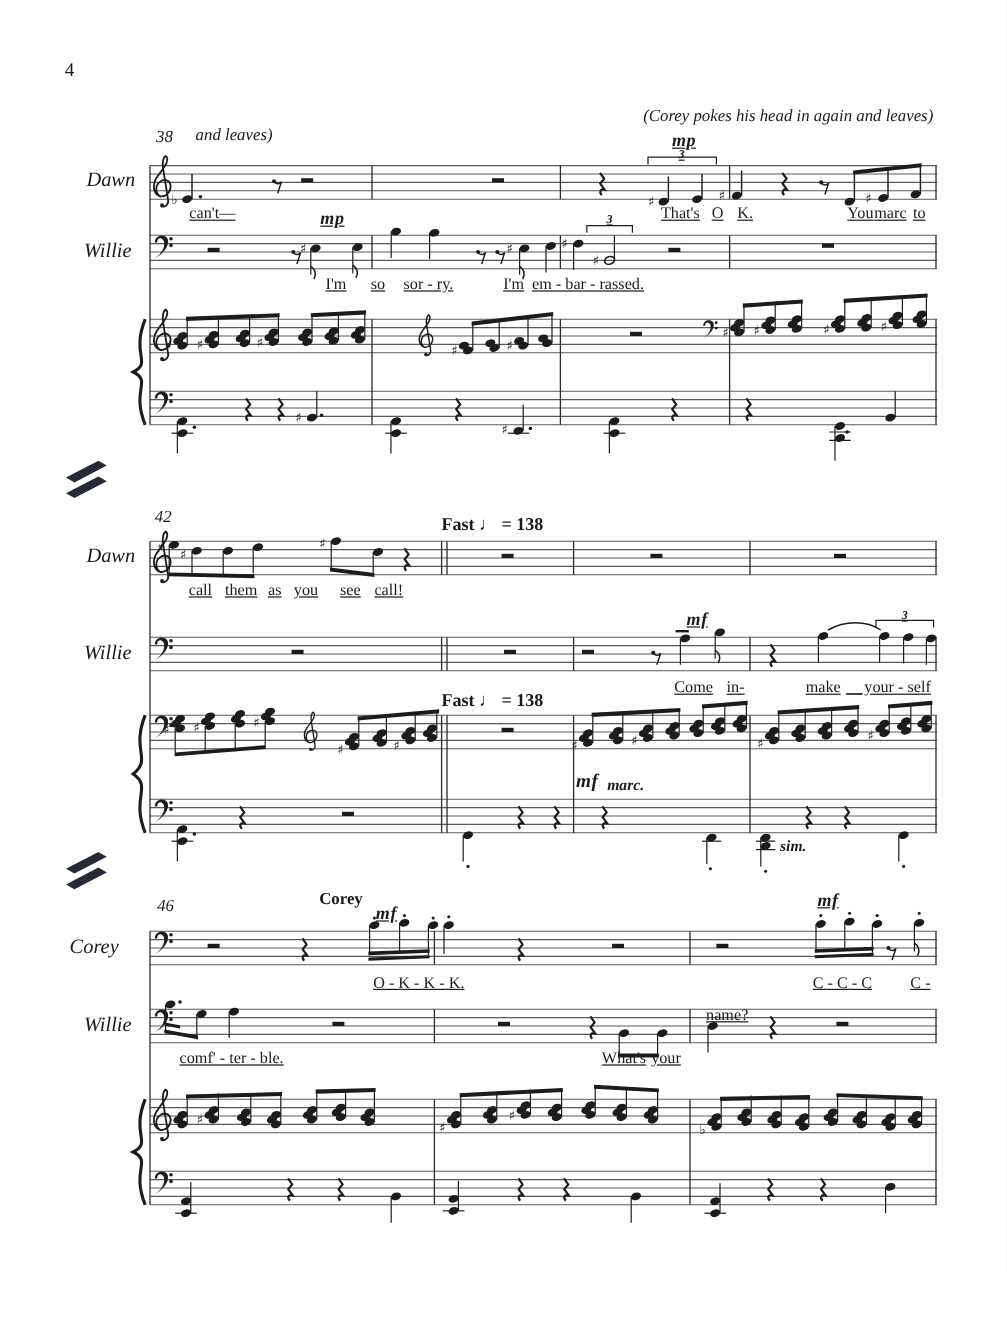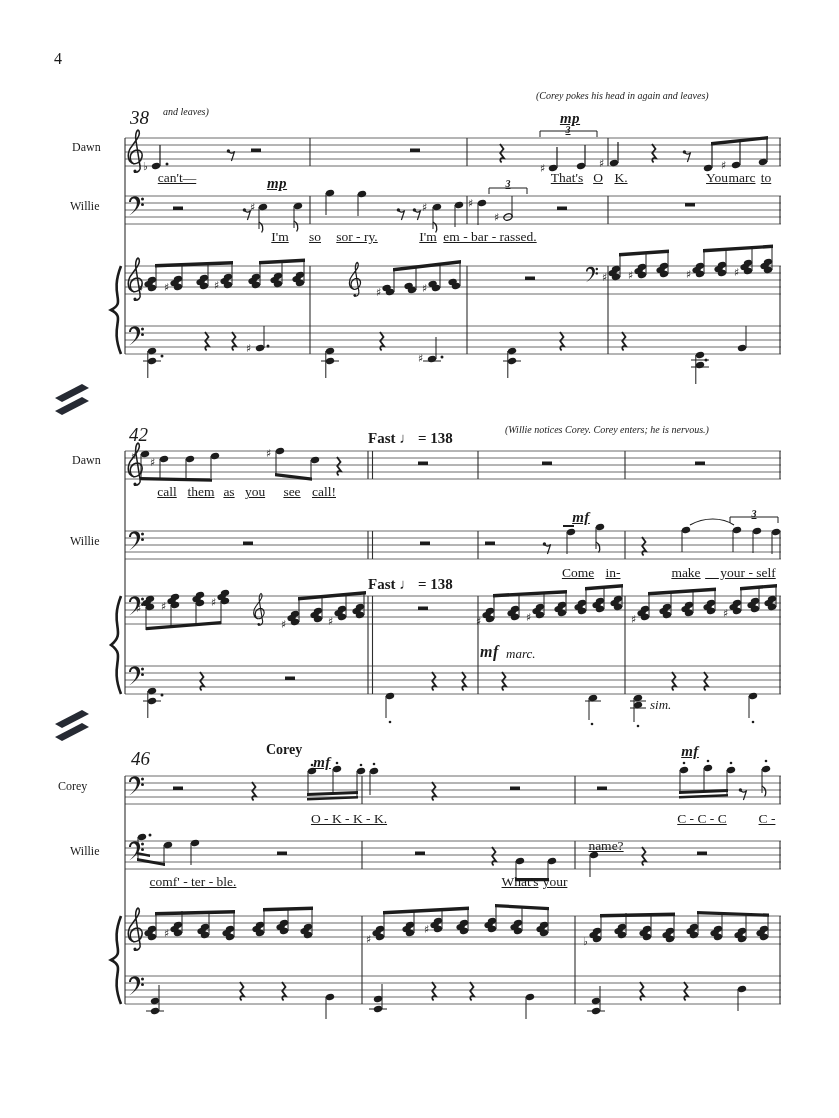--- a/index.html
+++ b/index.html
@@ -2,28 +2,28 @@
 <html><head>
 <meta charset="utf-8">
 <style>
   html,body{margin:0;padding:0;background:#e8e8e8;}
   .page{position:relative;width:839px;height:1118px;background:#ffffff;overflow:hidden;
         font-family:"Liberation Serif","DejaVu Serif",serif;color:#1a1a1a;}
   svg.notation{position:absolute;left:0;top:0;}
   .t{position:absolute;white-space:nowrap;transform:translateX(-50%);font-size:13.5px;text-decoration:underline;}
   .tl{position:absolute;white-space:nowrap;font-size:13.5px;}
   .lyr{font-size:13.5px;}
-  .lbl{font-size:12px;}
-  .mnum{font-style:italic;font-size:19px;}
-  .sd{font-style:italic;font-size:10px;text-align:right;}
+  .lbl{font-size:17px;font-style:italic;}
+  .mnum{font-style:italic;font-size:14px;}
+  .sd{font-style:italic;font-size:14px;text-align:right;}
   .dyn{font-weight:bold;font-style:italic;font-size:15px;letter-spacing:.5px;}
   .tempo{font-weight:bold;font-size:15px;font-family:"Liberation Serif","DejaVu Sans",serif;}
   .tup{font-weight:bold;font-style:italic;font-size:10px;}
   .cue{font-weight:bold;font-size:14px;}
-  .ital{font-style:italic;font-size:13px;}
+  .ital{font-style:italic;font-size:13px;font-weight:bold;}
   .pgnum{font-size:16px;}
 </style>
 </head>
 <body>
 
 <div class="page">
 
 <svg class="notation" width="839" height="1118" viewBox="0 0 839 1118" fill="#1c1c1c" stroke="none">
   <defs>
     <g id="staff5" stroke="#5a5a5a" stroke-width="0.9">
@@ -631,21 +631,20 @@
 <span class="t dyn" style="left:277px;top:175px">mp</span>
 <span class="t tup" style="left:508px;top:178px">3</span>
 <span class="t lyr" style="left:280px;top:229px">I'm</span>
 <span class="t lyr" style="left:315px;top:229px">so</span>
 <span class="t lyr" style="left:357px;top:229px">sor - ry.</span>
 <span class="t lyr" style="left:428px;top:229px">I'm</span>
 <span class="t lyr" style="left:490px;top:229px">em - bar - rassed.</span>
 
 <span class="tl mnum" style="left:129px;top:424px">42</span>
 <span class="tl tempo" style="left:368px;top:430px">Fast ♩ = 138</span>
-<span class="tl sd" style="left:505px;top:424px">(Willie notices Corey. Corey enters; he is nervous.)</span>
 <span class="tl lbl" style="left:72px;top:453px">Dawn</span>
 <span class="t lyr" style="left:167px;top:484px">call</span>
 <span class="t lyr" style="left:201px;top:484px">them</span>
 <span class="t lyr" style="left:229px;top:484px">as</span>
 <span class="t lyr" style="left:255px;top:484px">you</span>
 <span class="t lyr" style="left:292px;top:484px">see</span>
 <span class="t lyr" style="left:324px;top:484px">call!</span>
 <span class="tl lbl" style="left:70px;top:534px">Willie</span>
 <span class="t dyn" style="left:581px;top:509px">mf</span>
 <span class="t tup" style="left:754px;top:508px">3</span>

